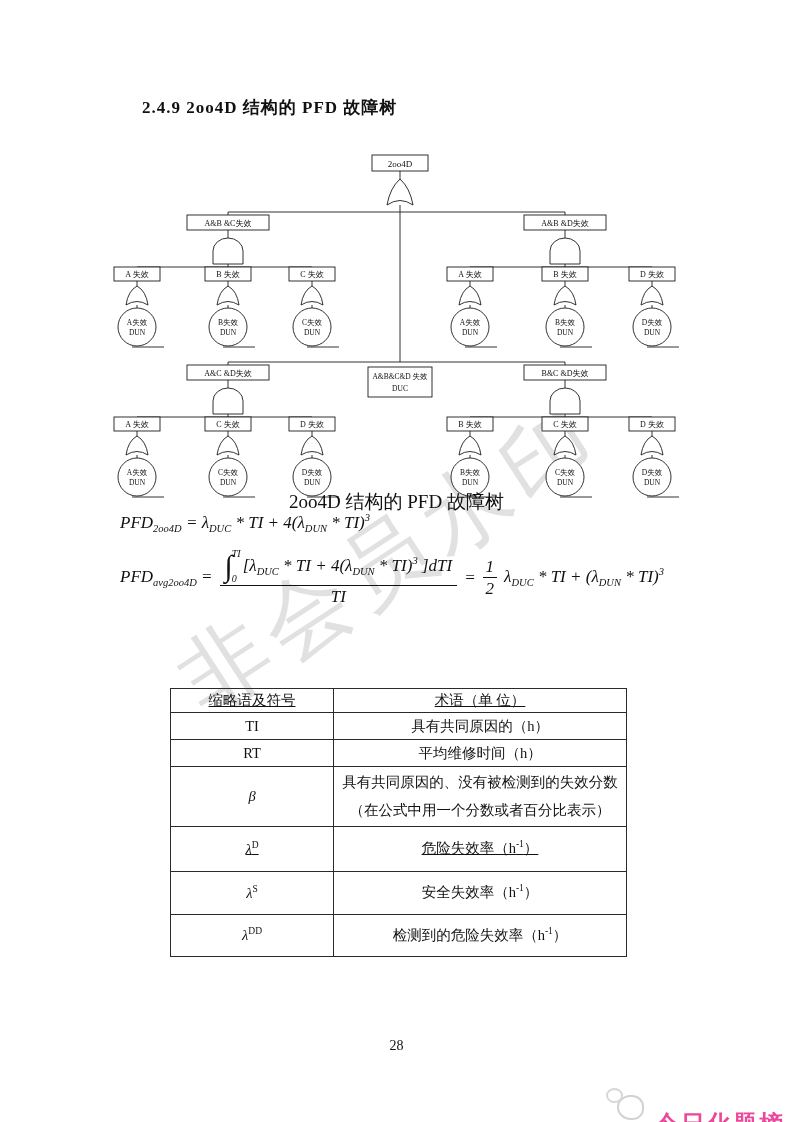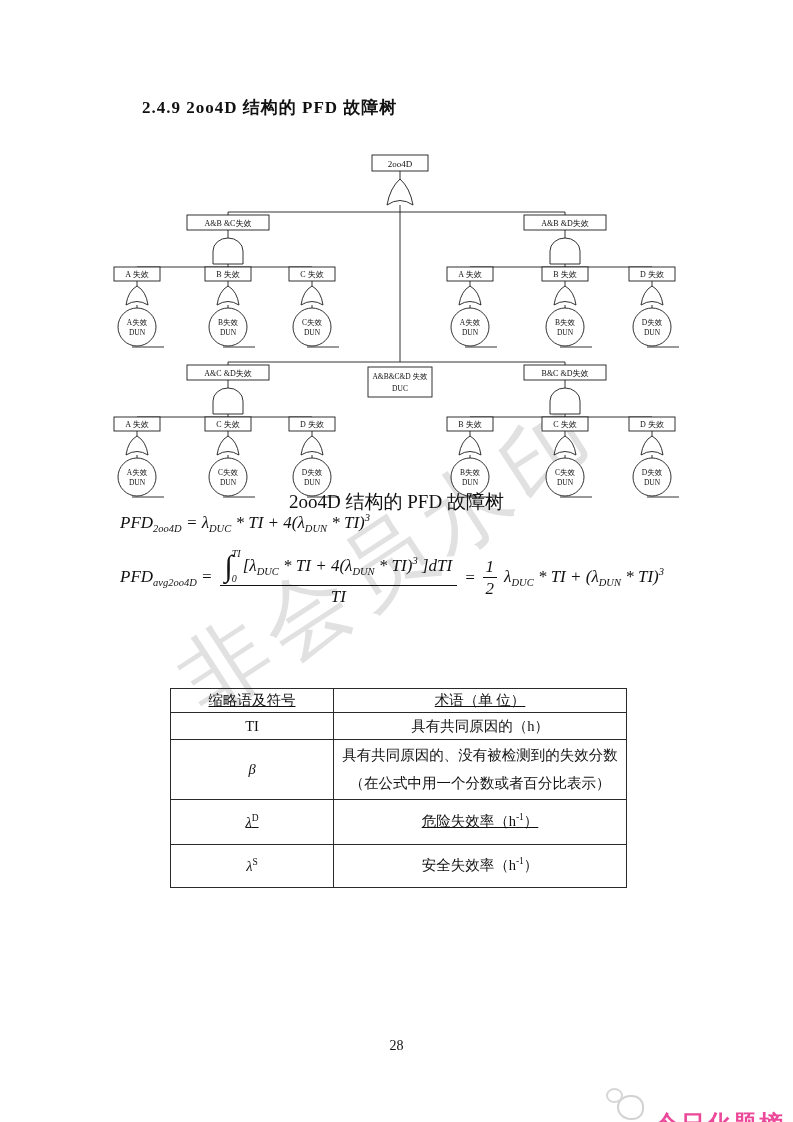--- a/index.html
+++ b/index.html
@@ -286,31 +286,39 @@
   <table class="terms">
     <tbody>
         <tr class="rh">
       <th class="c1">缩略语及符号</th>
       <th>术语（单 位）</th>
     </tr>
     <tr class="rs">
       <td>TI</td>
       <td><span>具有共同原因的（h）</span></td>
     </tr>
+    <tr class="rs">
+      <td>RT</td>
+      <td><span>平均维修时间（h）</span></td>
+    </tr>
     <tr class="rm">
       <td class="sym-i">β</td>
       <td class="left"><span>具有共同原因的、没有被检测到的失效分数（在公式中用一个分数或者百分比表示）</span></td>
     </tr>
     <tr class="rl4">
       <td><span class="sym-i">λ</span><sup>D</sup></td>
       <td><span>危险失效率（h</span><sup>-1</sup><span>）</span></td>
     </tr>
     <tr class="rl5">
       <td><span class="sym-i">λ</span><sup>S</sup></td>
       <td><span>安全失效率（h</span><sup>-1</sup><span>）</span></td>
+    </tr>
+    <tr class="rl6">
+      <td><span class="sym-i">λ</span><sup>DD</sup></td>
+      <td><span>检测到的危险失效率（h</span><sup>-1</sup><span>）</span></td>
     </tr>
   </tbody>
     </table>
 
   <div class="pageno">28</div>
 
   <div class="logo">
     <span class="logo-icon"></span>
     <span class="logo-text">今日化题榜</span>
   </div>

